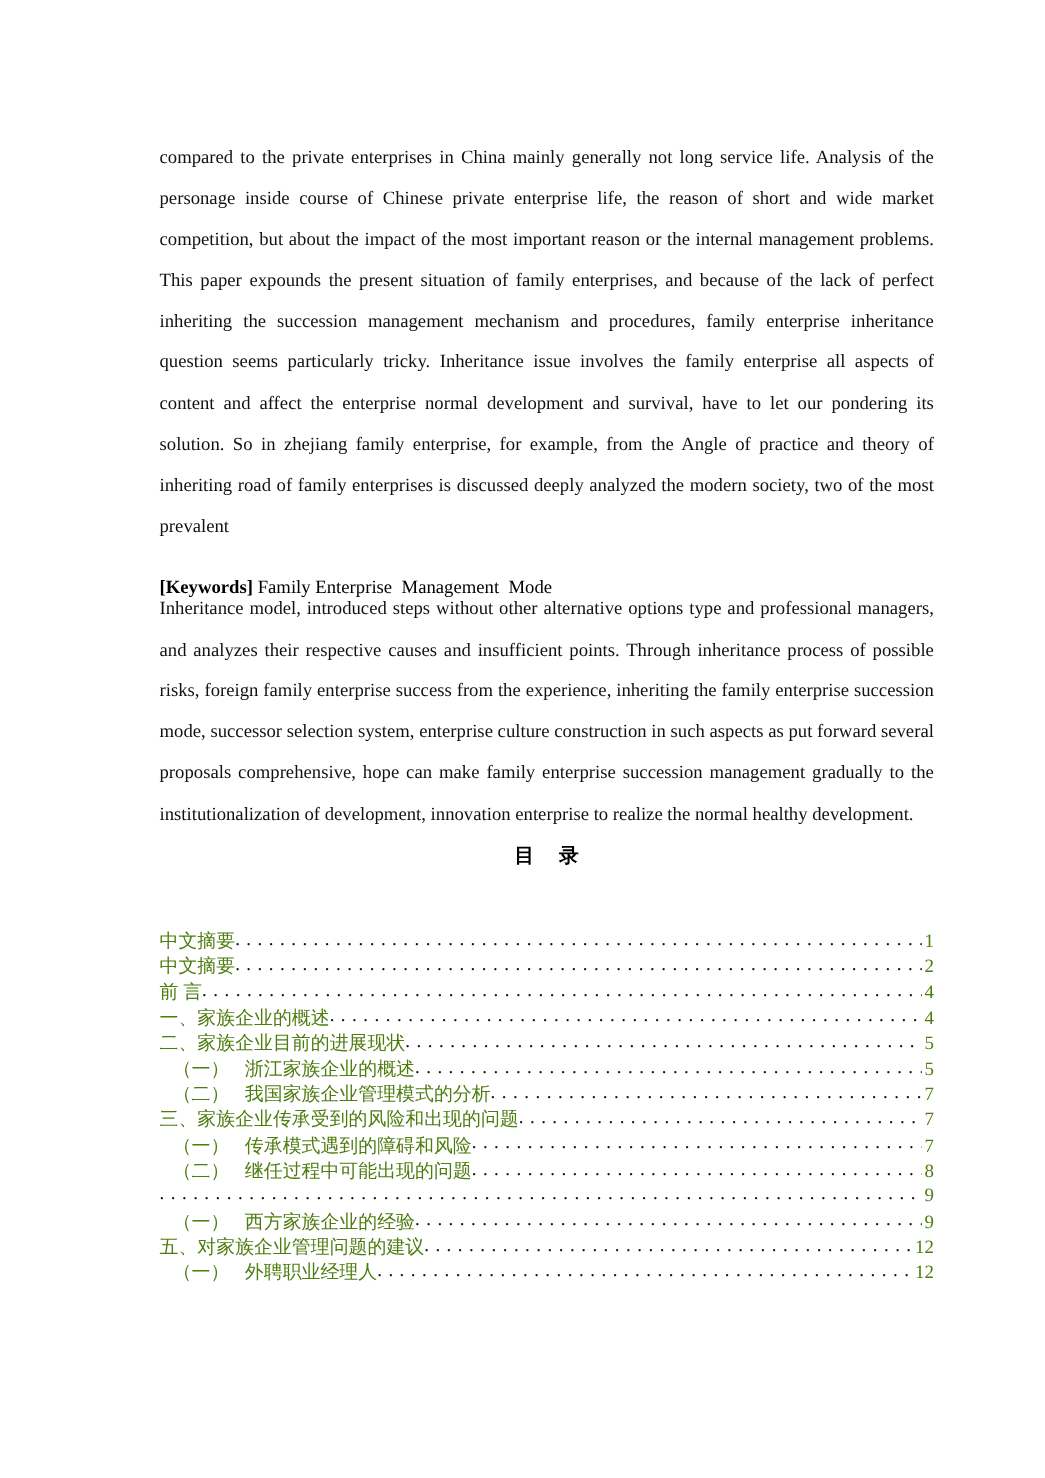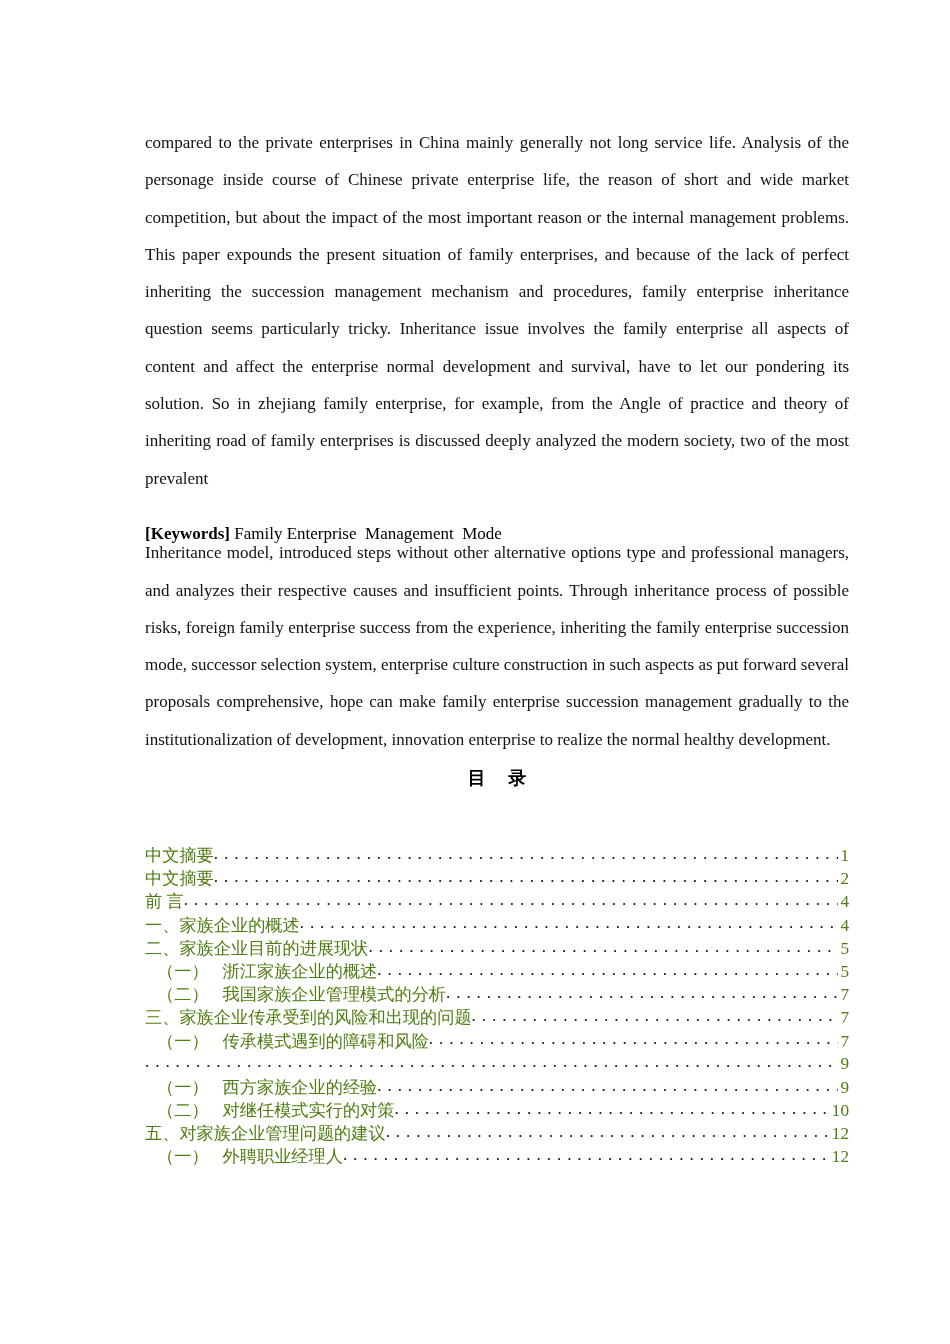--- a/index.html
+++ b/index.html
@@ -189,33 +189,33 @@
         <div class="toc-row level-1">
           <span class="toc-title">三、家族企业传承受到的风险和出现的问题</span>
           <span class="toc-leader"></span>
           <span class="toc-page">7</span>
         </div>
         <div class="toc-row level-2">
           <span class="toc-title"><span class="num">（一）</span><span class="gap"></span><span>传承模式遇到的障碍和风险</span></span>
           <span class="toc-leader"></span>
           <span class="toc-page">7</span>
         </div>
+        <div class="toc-row level-2">
+          <span class="toc-title"><span class="num">（二）</span><span class="gap"></span><span>继任过程中可能出现的问题</span></span>
+          <span class="toc-leader"></span>
+          <span class="toc-page">8</span>
+        </div>
         <div class="toc-row level-1">
           <span class="toc-leader"></span>
           <span class="toc-page">9</span>
         </div>
         <div class="toc-row level-2">
           <span class="toc-title"><span class="num">（一）</span><span class="gap"></span><span>西方家族企业的经验</span></span>
           <span class="toc-leader"></span>
           <span class="toc-page">9</span>
-        </div>
-        <div class="toc-row level-2">
-          <span class="toc-title"><span class="num">（二）</span><span class="gap"></span><span>对继任模式实行的对策</span></span>
-          <span class="toc-leader"></span>
-          <span class="toc-page">10</span>
         </div>
         <div class="toc-row level-1">
           <span class="toc-title">五、对家族企业管理问题的建议</span>
           <span class="toc-leader"></span>
           <span class="toc-page">12</span>
         </div>
         <div class="toc-row level-2">
           <span class="toc-title"><span class="num">（一）</span><span class="gap"></span><span>外聘职业经理人</span></span>
           <span class="toc-leader"></span>
           <span class="toc-page">12</span>

